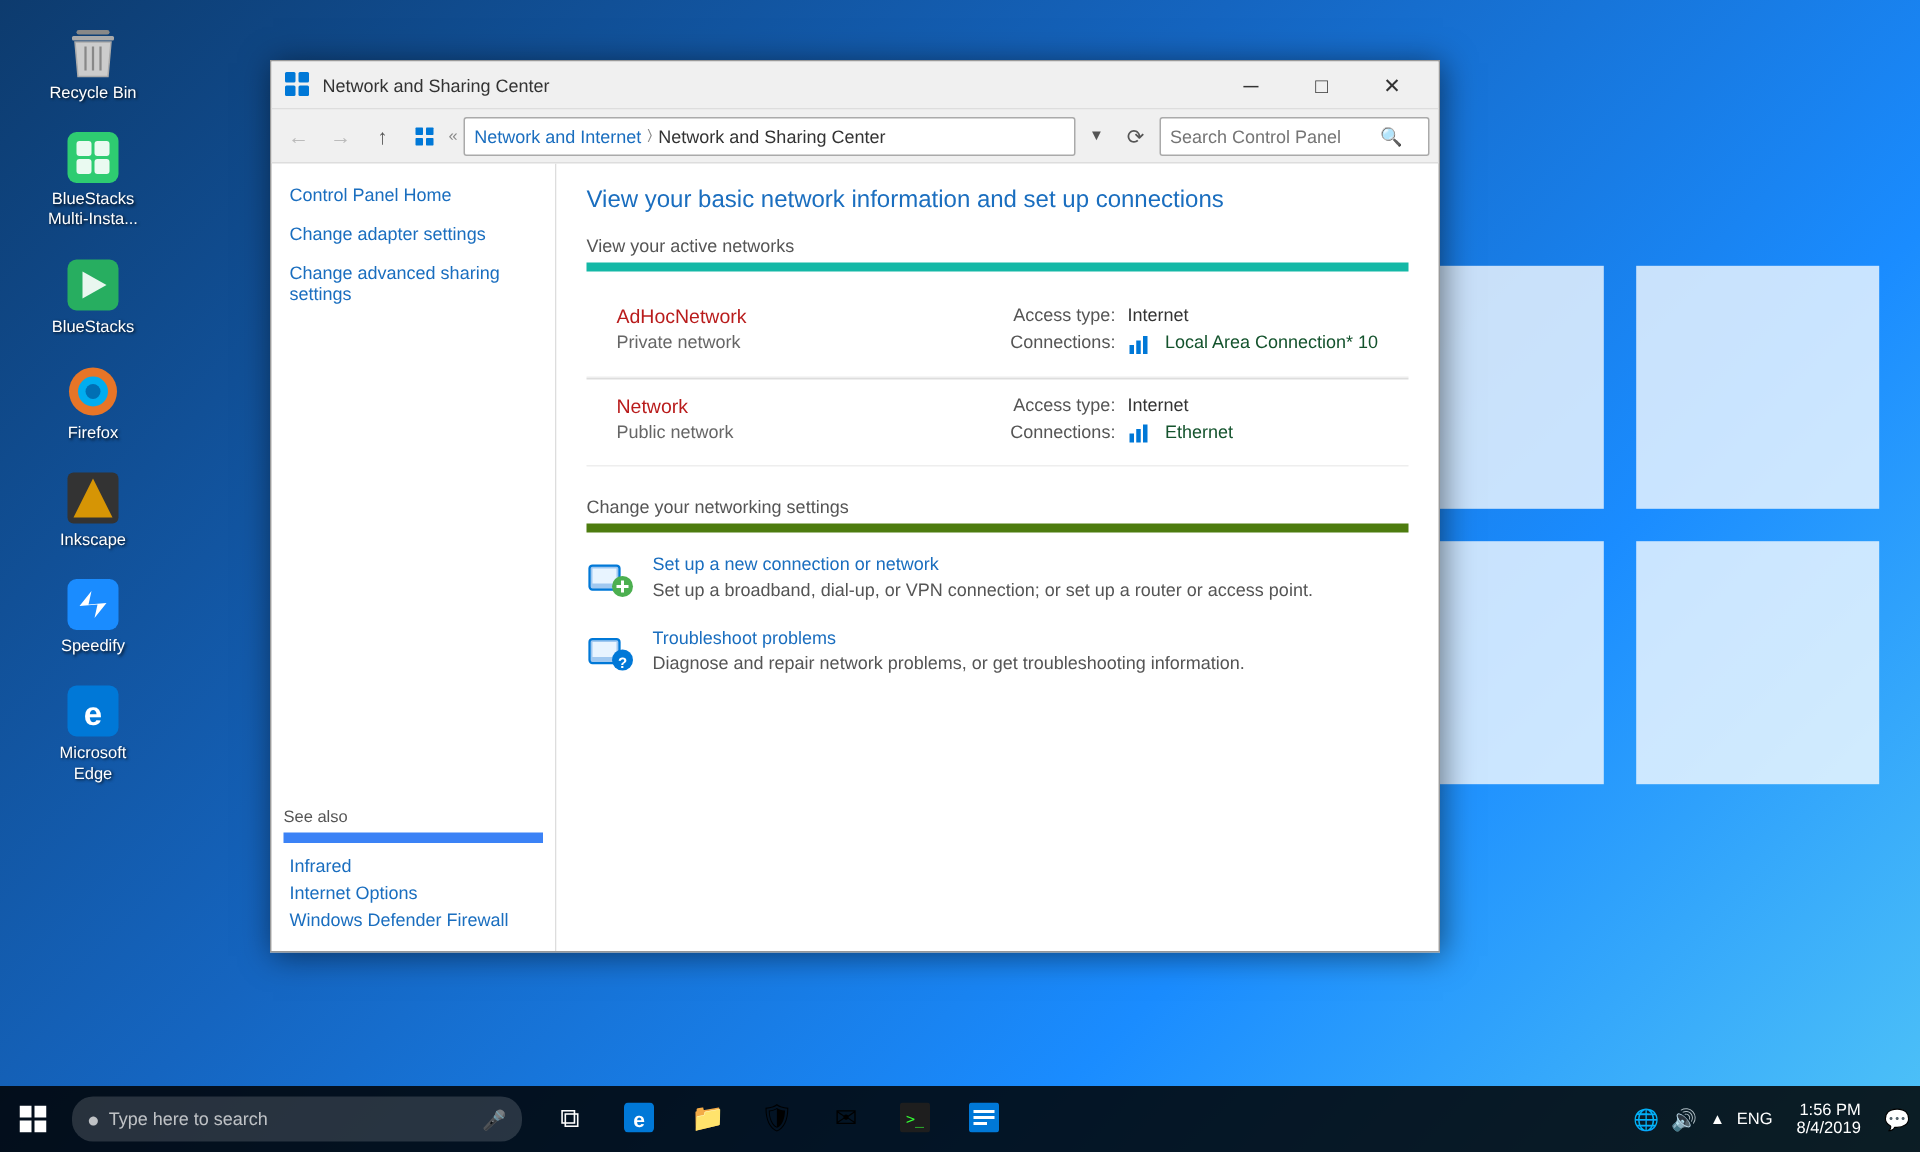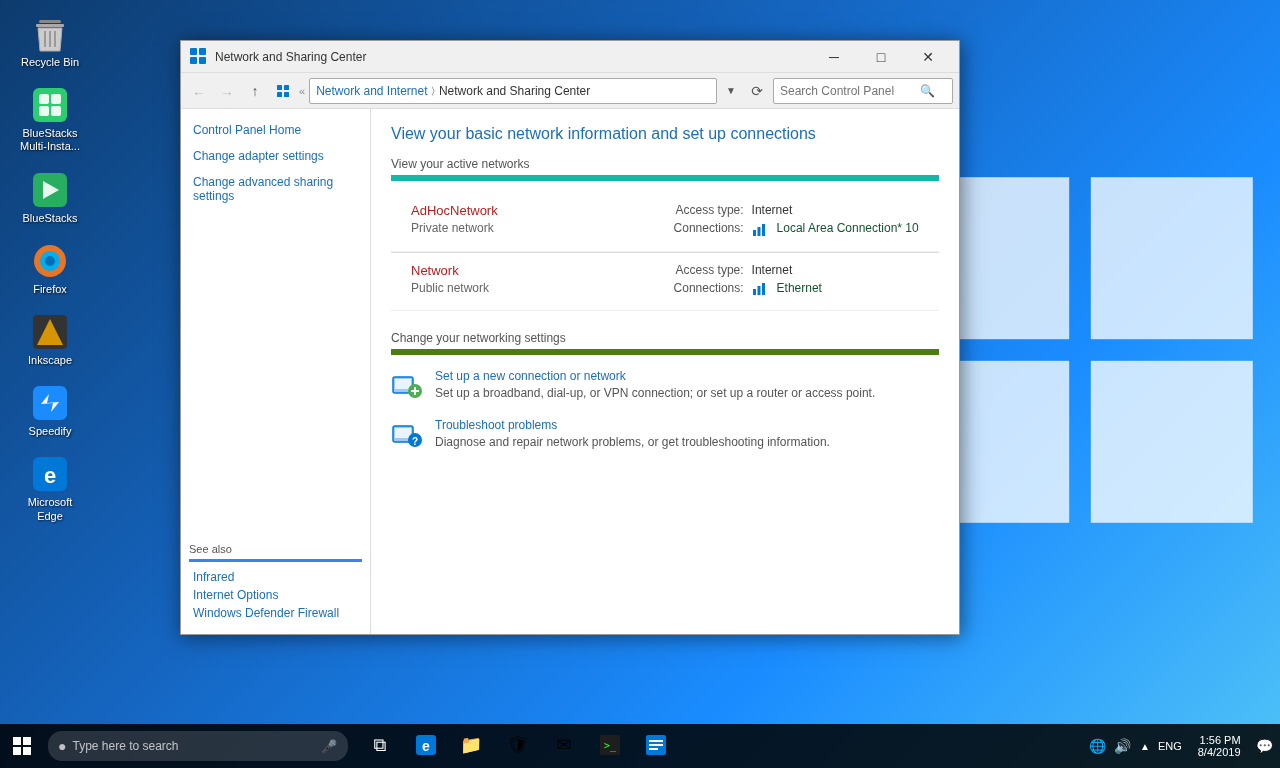--- a/index.html
+++ b/index.html
@@ -35,21 +35,21 @@
     .win-logo-desktop svg {
       width: 360px;
       height: 360px;
       opacity: 0.85;
     }
 
     
     .desktop-icons {
       position: absolute;
       top: 10px;
-      left: 10px;
+      left: 22px;
       display: flex;
       flex-direction: column;
       gap: 8px;
     }
     .desktop-icon {
       display: flex;
       flex-direction: column;
       align-items: center;
       width: 80px;
       padding: 4px;
@@ -312,21 +312,21 @@
       padding: 2px 4px;
       text-decoration: none;
       display: block;
     }
 
     .see-also-label {
       font-size: 11px;
       color: #555;
       margin-top: 12px;
       padding-bottom: 4px;
-      border-bottom: 3px solid #3b82f6;
+      border-bottom: 7px solid #3b82f6;
     }
 
     
     .main-content {
       flex: 1;
       background: white;
       padding: 16px 20px;
       overflow-y: auto;
     }
 

